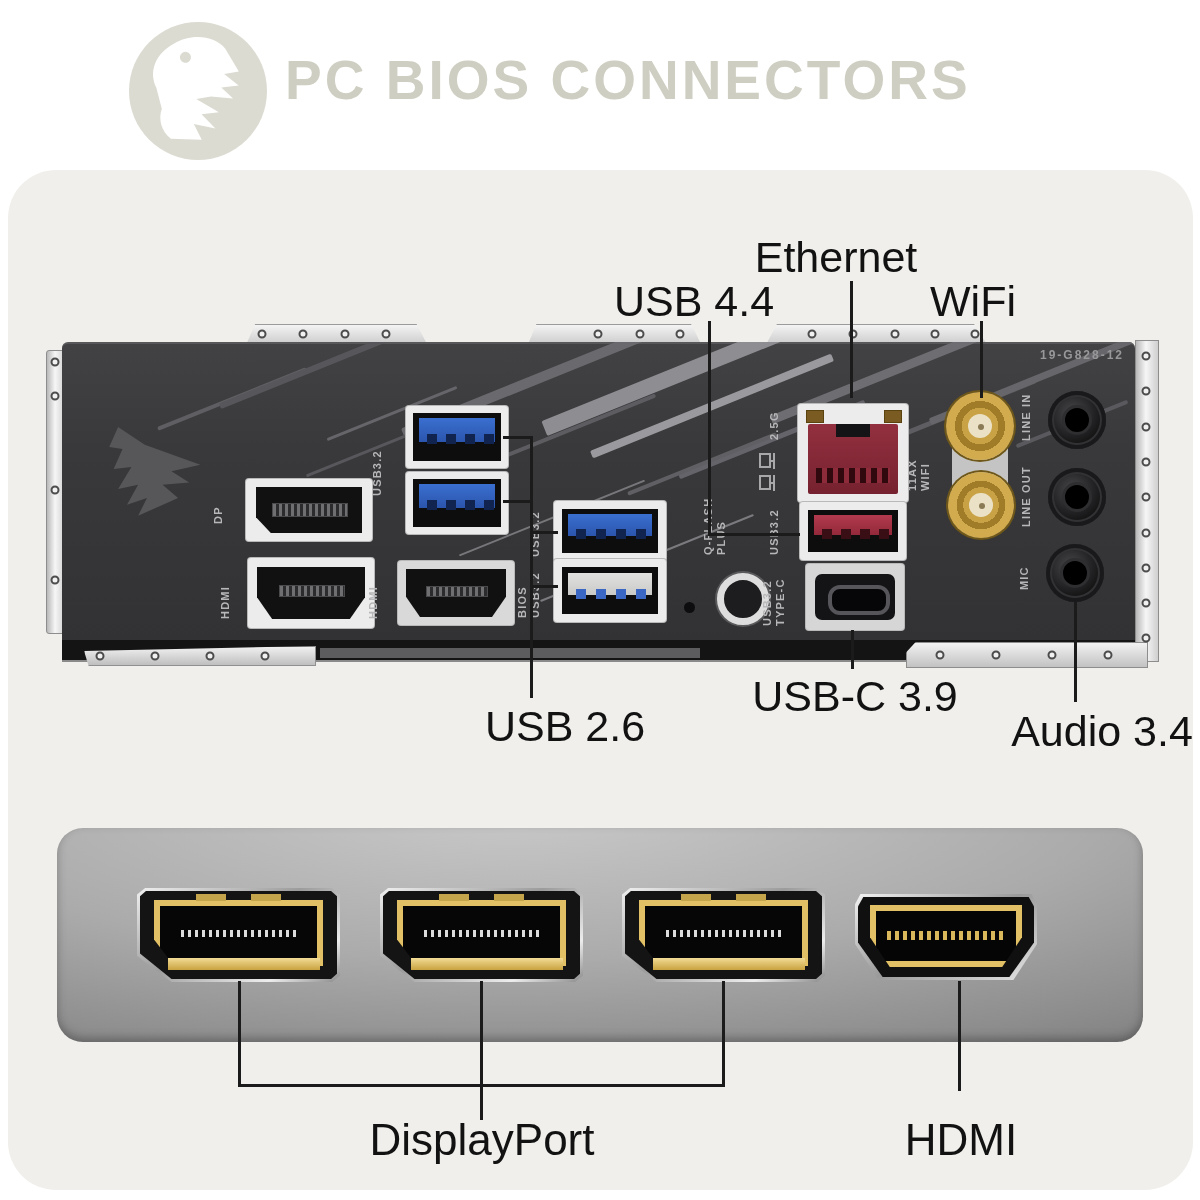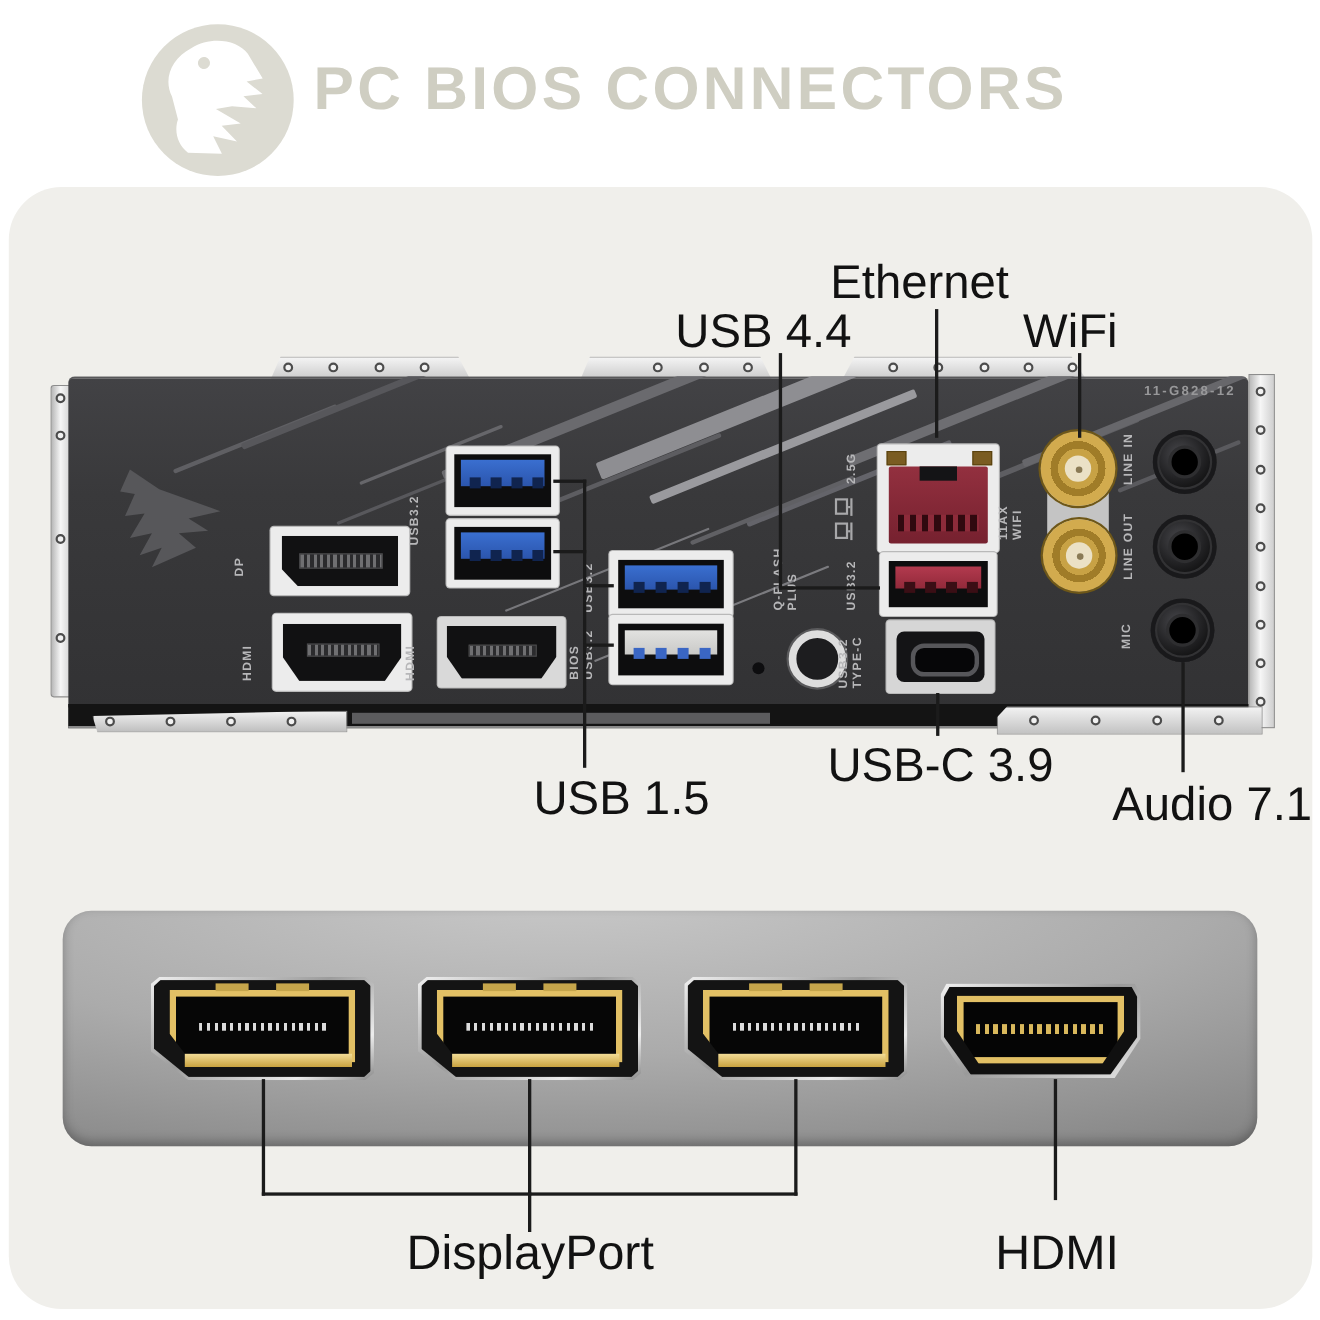--- a/index.html
+++ b/index.html
@@ -253,28 +253,28 @@
 <div class="vt" style="left:727px;top:544px;">PLUS</div>
 <div class="vt" style="left:780px;top:429px;">2.5G</div>
 <div class="vt" style="left:780px;top:544px;">USB3.2</div>
 <div class="vt" style="left:773px;top:615px;">USB3.2</div>
 <div class="vt" style="left:786px;top:615px;">TYPE-C</div>
 <div class="vt" style="left:918px;top:480px;">11AX</div>
 <div class="vt" style="left:931px;top:480px;">WIFI</div>
 <div class="vt" style="left:1032px;top:430px;">LINE IN</div>
 <div class="vt" style="left:1032px;top:516px;">LINE OUT</div>
 <div class="vt" style="left:1030px;top:579px;">MIC</div>
-<div class="abs" id="board-code">11-G828-12</div>
+<div class="abs" id="board-code">19-G828-12</div>
 
 <div class="abs callout" style="left:836px;top:233px;">Ethernet</div>
 <div class="abs callout" style="left:694px;top:277px;">USB 4.4</div>
 <div class="abs callout" style="left:973px;top:277px;">WiFi</div>
-<div class="abs callout" style="left:565px;top:702px;">USB 1.5</div>
+<div class="abs callout" style="left:565px;top:702px;">USB 2.6</div>
 <div class="abs callout" style="left:855px;top:672px;">USB-C 3.9</div>
-<div class="abs callout" style="left:1102px;top:707px;">Audio 7.1</div>
+<div class="abs callout" style="left:1102px;top:707px;">Audio 3.4</div>
 
 <div class="abs line" style="left:850px;top:281px;width:3px;height:117px;"></div>
 <div class="abs line" style="left:980px;top:321px;width:3px;height:77px;"></div>
 <div class="abs line" style="left:708px;top:321px;width:3px;height:215px;"></div>
 <div class="abs line" style="left:708px;top:533px;width:92px;height:3px;"></div>
 <div class="abs line" style="left:503px;top:436px;width:30px;height:3px;"></div>
 <div class="abs line" style="left:503px;top:500px;width:30px;height:3px;"></div>
 <div class="abs line" style="left:530px;top:436px;width:3px;height:262px;"></div>
 <div class="abs line" style="left:530px;top:531px;width:28px;height:3px;"></div>
 <div class="abs line" style="left:530px;top:585px;width:28px;height:3px;"></div>

